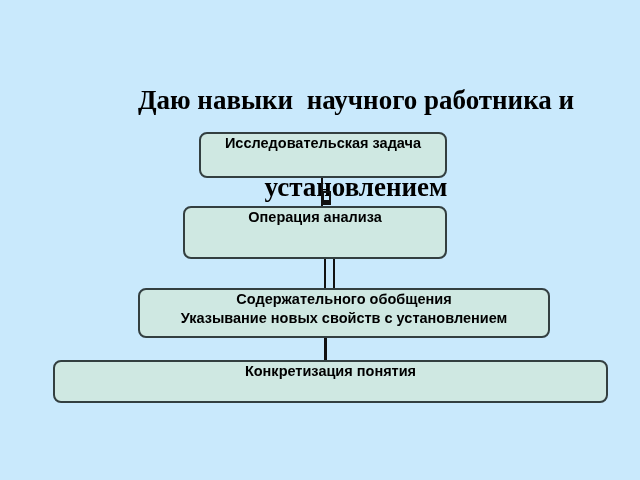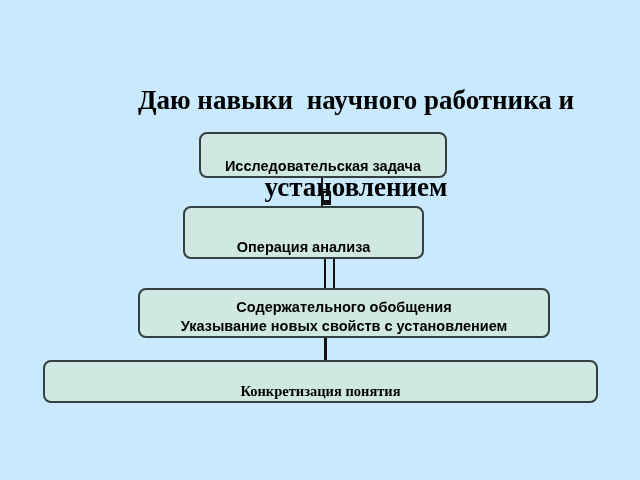--- a/index.html
+++ b/index.html
@@ -26,21 +26,21 @@
     margin-left: 36px;
   }
   .box {
     position: absolute;
     box-sizing: border-box;
     background: var(--box-fill, #cfe8e2);
     border: 2px solid var(--box-border, #333f40);
     border-radius: 8px;
     display: flex;
     flex-direction: column;
-    justify-content: flex-end;
+    justify-content: flex-start;
     align-items: center;
     text-align: center;
     font-weight: bold;
     font-size: 14.5px;
     line-height: 19px;
     color: var(--text, #000);
   }
   .conn {
     position: absolute;
     background: var(--connector, #111111);
@@ -63,31 +63,31 @@
     <div>установлением</div>
   </div>
 
   <div class="box" style="left:199px; top:132px; width:248px; height:46px;">
     <div>Исследовательская задача</div>
   </div>
 
   <div class="conn" style="left:321px; top:178px; width:2px; height:29px;"></div>
   <div class="conn-glyph" style="left:322px; top:191px; width:9px; height:14px;"></div>
 
-  <div class="box" style="left:183px; top:206px; width:241px; height:53px;gap:26px;">
+  <div class="box" style="left:183px; top:206px; width:264px; height:53px;gap:26px;">
     <div>Операция анализа</div>
   </div>
 
   <div class="conn" style="left:324px; top:259px; width:2px; height:30px;"></div>
   <div class="conn" style="left:333px; top:259px; width:2px; height:30px;"></div>
 
   <div class="box" style="left:138px; top:288px; width:412px; height:50px;">
     <div>Содержательного обобщения</div>
     <div>Указывание новых свойств с установлением</div>
   </div>
 
   <div class="conn" style="left:324px; top:338px; width:3px; height:23px;"></div>
 
-  <div class="box" style="left:43px; top:360px; width:555px; height:43px;font-family:Liberation Serif, serif;">
+  <div class="box" style="left:53px; top:360px; width:555px; height:43px;">
     <div>Конкретизация понятия</div>
   </div>
 
 </div>
 
 </body></html>

